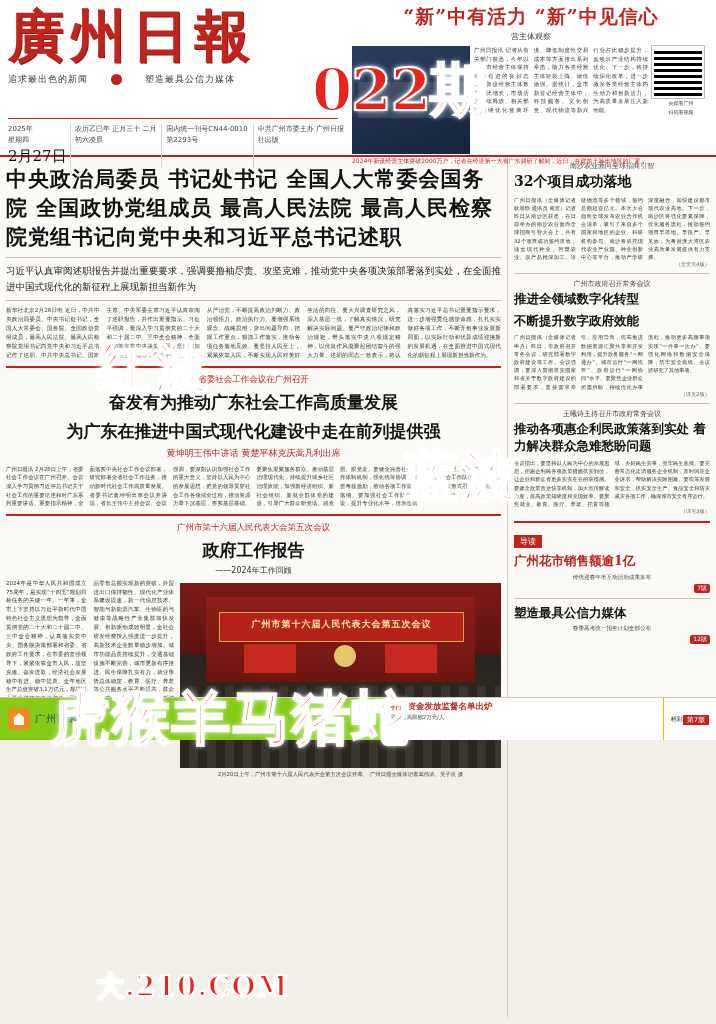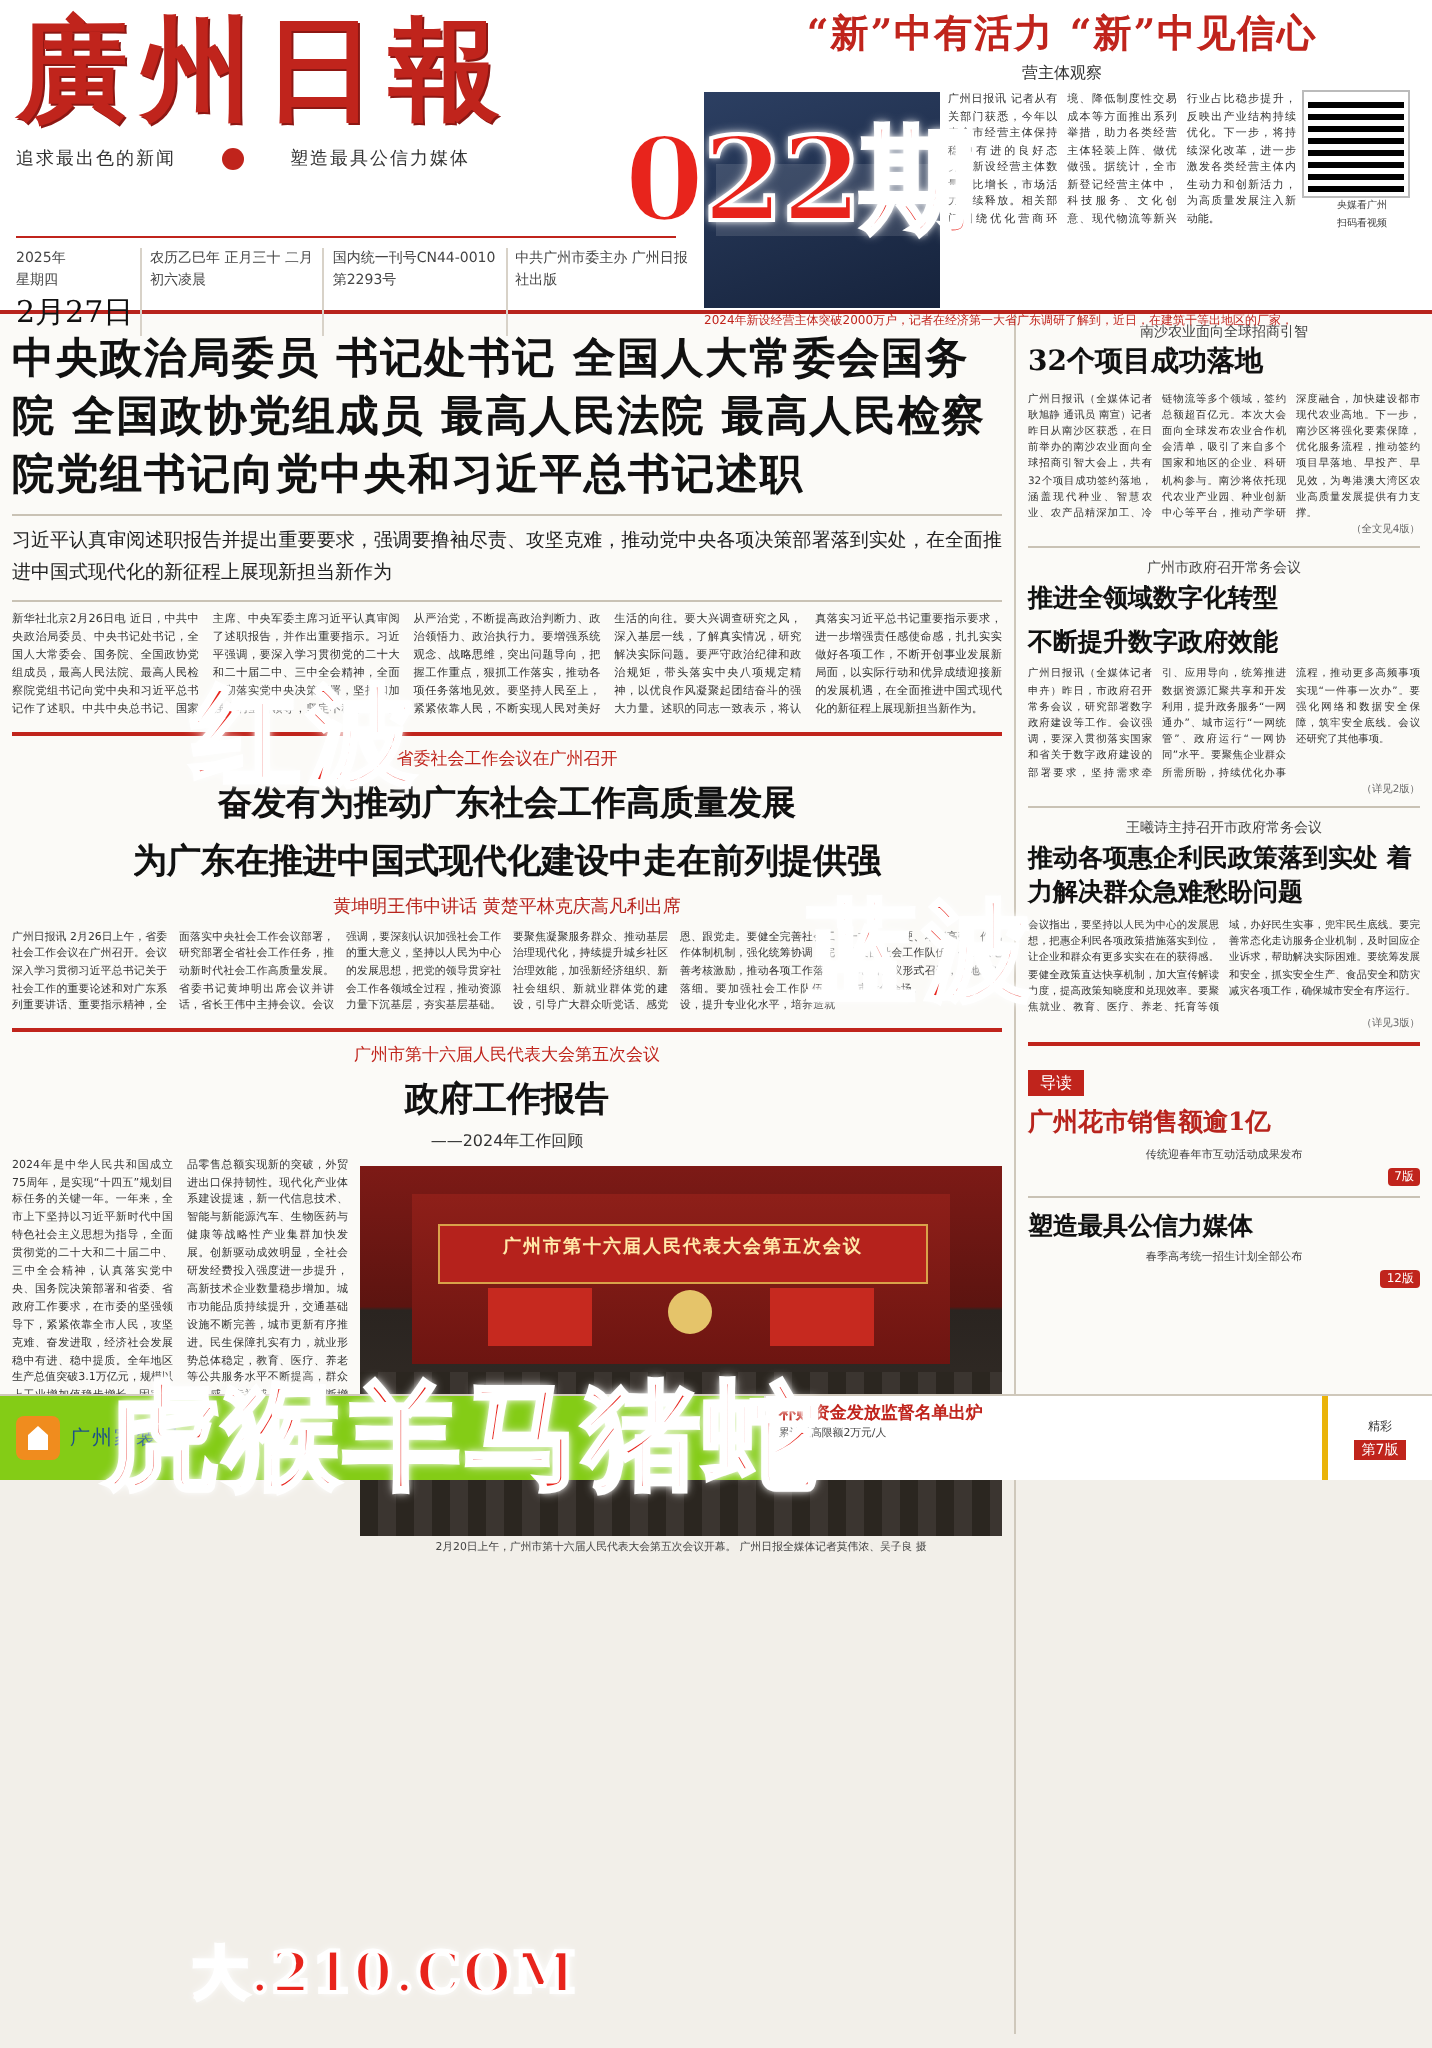--- a/index.html
+++ b/index.html
@@ -113,21 +113,21 @@
 
   
   .footer{position:absolute;left:0;bottom:0;width:716px;height:42px;display:flex;border-top:1px solid #cfc8bb;background:#fff;}
   .foot-ad{flex:1.55;background:#84cc16;display:flex;align-items:center;gap:5px;padding-left:8px;}
   .foot-logo{width:22px;height:22px;background:#f08c1e;border-radius:4px;position:relative;}
   .foot-logo:after{content:"";position:absolute;left:6px;top:5px;width:10px;height:12px;background:#fff;clip-path:polygon(50% 0,100% 38%,100% 100%,0 100%,0 38%);}
   .foot-ad-txt{font-size:10px;color:#1b4f8a;font-family:"DejaVu Serif",serif;letter-spacing:1px;}
   .foot-mid{flex:1.1;border-left:1px solid #d7d0c4;padding:3px 6px;box-sizing:border-box;}
   .foot-mid .t{font-size:8.5px;color:#c0241c;font-weight:bold;font-family:"DejaVu Serif",serif;}
   .foot-mid .s{font-size:5.4px;color:#444;line-height:1.5;}
-  .foot-right{width:52px;border-left:3px solid #eab308;display:flex;flex-direction:column;align-items:center;justify-content:center;}
+  .foot-right{width:52px;border-left:1px solid #eab308;display:flex;flex-direction:row;align-items:center;justify-content:center;}
   .foot-right .rt{font-size:6px;color:#333;}
   .foot-right .rb{font-size:7px;color:#fff;background:#c0241c;padding:0 4px;margin-top:2px;}
 
   
   .ov{position:absolute;pointer-events:none;font-family:"DejaVu Serif",serif;font-weight:bold;color:#e8241c;
       -webkit-text-stroke:2px #fff; text-shadow:0 0 3px #fff,0 0 6px #fff;}
   #ov-issue{left:312px;top:52px;font-size:58px;letter-spacing:-1px;}
   #ov-red{left:96px;top:332px;font-size:54px;letter-spacing:4px;}
   #ov-blue{left:404px;top:440px;font-size:54px;letter-spacing:4px;}
   #ov-zodiac{left:52px;top:680px;font-size:58px;letter-spacing:2px;}

